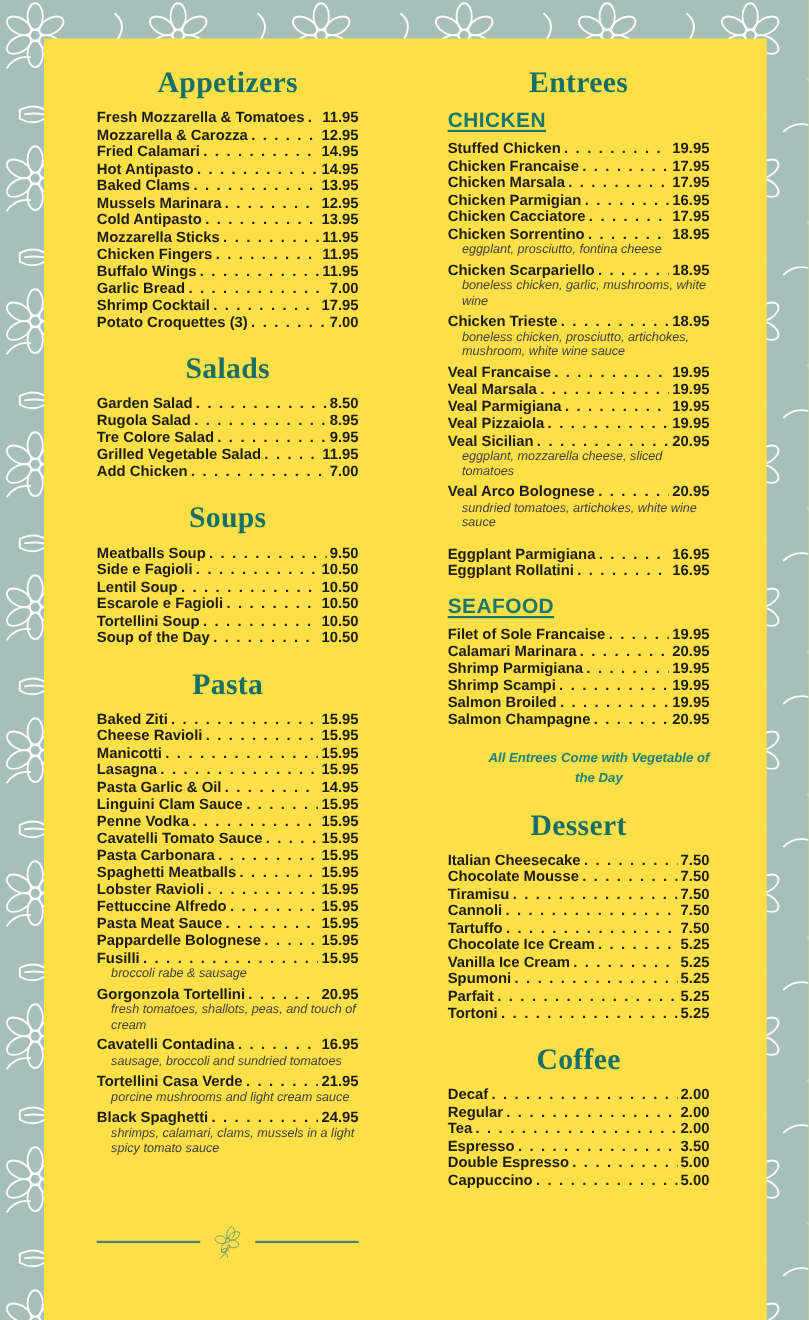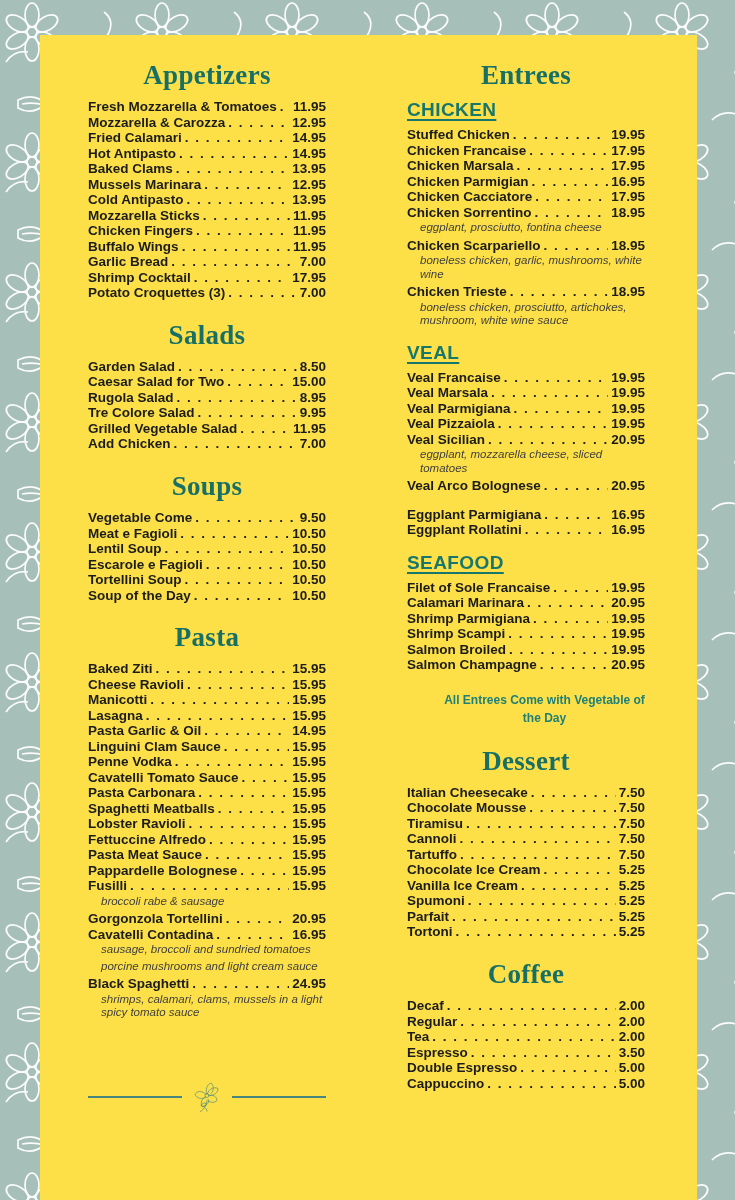--- a/index.html
+++ b/index.html
@@ -56,21 +56,21 @@
   }
 
   .item-desc {
     font-style: italic; font-size: 11.5px; font-weight: 400;
     color: #3f3f3f; line-height: 13.5px;
     padding-left: 13px; margin: 1px 0 3px;
   }
 
   .note { margin: 18px 0 0; text-align: center; }
   .note-line {
-    font-weight: 700; font-size: 12px;
+    font-style: italic; font-weight: 700; font-size: 12px;
     color: #1f8078; line-height: 1.5; margin-left: 37px;
   }
 
   .flourish {
     margin-top: 46px;
     display: flex; align-items: center; justify-content: center; gap: 10px;
   }
   .fl-line { flex: 0 0 94px; height: 2px; background: #47857f; }
 </style>
 </head>
@@ -175,25 +175,20 @@
           </div>
         </section>
         <section class="menu-section">
           <h2 class="section-title">Salads</h2>
           <div class="item">
             <span class="item-name">Garden Salad</span>
             <span class="dots"></span>
             <span class="item-price">8.50</span>
           </div>
           <div class="item">
-            <span class="item-name">Caesar Salad for Two</span>
-            <span class="dots"></span>
-            <span class="item-price">15.00</span>
-          </div>
-          <div class="item">
             <span class="item-name">Rugola Salad</span>
             <span class="dots"></span>
             <span class="item-price">8.95</span>
           </div>
           <div class="item">
             <span class="item-name">Tre Colore Salad</span>
             <span class="dots"></span>
             <span class="item-price">9.95</span>
           </div>
           <div class="item">
@@ -203,26 +198,26 @@
           </div>
           <div class="item">
             <span class="item-name">Add Chicken</span>
             <span class="dots"></span>
             <span class="item-price">7.00</span>
           </div>
         </section>
         <section class="menu-section">
           <h2 class="section-title">Soups</h2>
           <div class="item">
-            <span class="item-name">Vegetable Come</span>
+            <span class="item-name">Meatballs Soup</span>
             <span class="dots"></span>
             <span class="item-price">9.50</span>
           </div>
           <div class="item">
-            <span class="item-name">Meat e Fagioli</span>
+            <span class="item-name">Side e Fagioli</span>
             <span class="dots"></span>
             <span class="item-price">10.50</span>
           </div>
           <div class="item">
             <span class="item-name">Lentil Soup</span>
             <span class="dots"></span>
             <span class="item-price">10.50</span>
           </div>
           <div class="item">
             <span class="item-name">Escarole e Fagioli</span>
@@ -316,26 +311,32 @@
             <span class="item-name">Fusilli</span>
             <span class="dots"></span>
             <span class="item-price">15.95</span>
           </div>
           <div class="item-desc">broccoli rabe &amp; sausage</div>
           <div class="item">
             <span class="item-name">Gorgonzola Tortellini</span>
             <span class="dots"></span>
             <span class="item-price">20.95</span>
           </div>
+          <div class="item-desc">fresh tomatoes, shallots, peas, and touch of cream</div>
           <div class="item">
             <span class="item-name">Cavatelli Contadina</span>
             <span class="dots"></span>
             <span class="item-price">16.95</span>
           </div>
           <div class="item-desc">sausage, broccoli and sundried tomatoes</div>
+          <div class="item">
+            <span class="item-name">Tortellini Casa Verde</span>
+            <span class="dots"></span>
+            <span class="item-price">21.95</span>
+          </div>
           <div class="item-desc">porcine mushrooms and light cream sauce</div>
           <div class="item">
             <span class="item-name">Black Spaghetti</span>
             <span class="dots"></span>
             <span class="item-price">24.95</span>
           </div>
           <div class="item-desc">shrimps, calamari, clams, mussels in a light spicy tomato sauce</div>
         </section>
   <div class="flourish">
     <span class="fl-line"></span>
@@ -398,21 +399,20 @@
             </div>
             <div class="item-desc">boneless chicken, garlic, mushrooms, white wine</div>
             <div class="item">
               <span class="item-name">Chicken Trieste</span>
               <span class="dots"></span>
               <span class="item-price">18.95</span>
             </div>
             <div class="item-desc">boneless chicken, prosciutto, artichokes, mushroom, white wine sauce</div>
           </div>
           <div class="subsection">
-            <h3 class="subsection-title">VEAL</h3>
             <div class="item">
               <span class="item-name">Veal Francaise</span>
               <span class="dots"></span>
               <span class="item-price">19.95</span>
             </div>
             <div class="item">
               <span class="item-name">Veal Marsala</span>
               <span class="dots"></span>
               <span class="item-price">19.95</span>
             </div>
@@ -430,20 +430,21 @@
               <span class="item-name">Veal Sicilian</span>
               <span class="dots"></span>
               <span class="item-price">20.95</span>
             </div>
             <div class="item-desc">eggplant, mozzarella cheese, sliced tomatoes</div>
             <div class="item">
               <span class="item-name">Veal Arco Bolognese</span>
               <span class="dots"></span>
               <span class="item-price">20.95</span>
             </div>
+            <div class="item-desc">sundried tomatoes, artichokes, white wine sauce</div>
           </div>
           <div class="subsection no-title">
             <div class="item">
               <span class="item-name">Eggplant Parmigiana</span>
               <span class="dots"></span>
               <span class="item-price">16.95</span>
             </div>
             <div class="item">
               <span class="item-name">Eggplant Rollatini</span>
               <span class="dots"></span>

